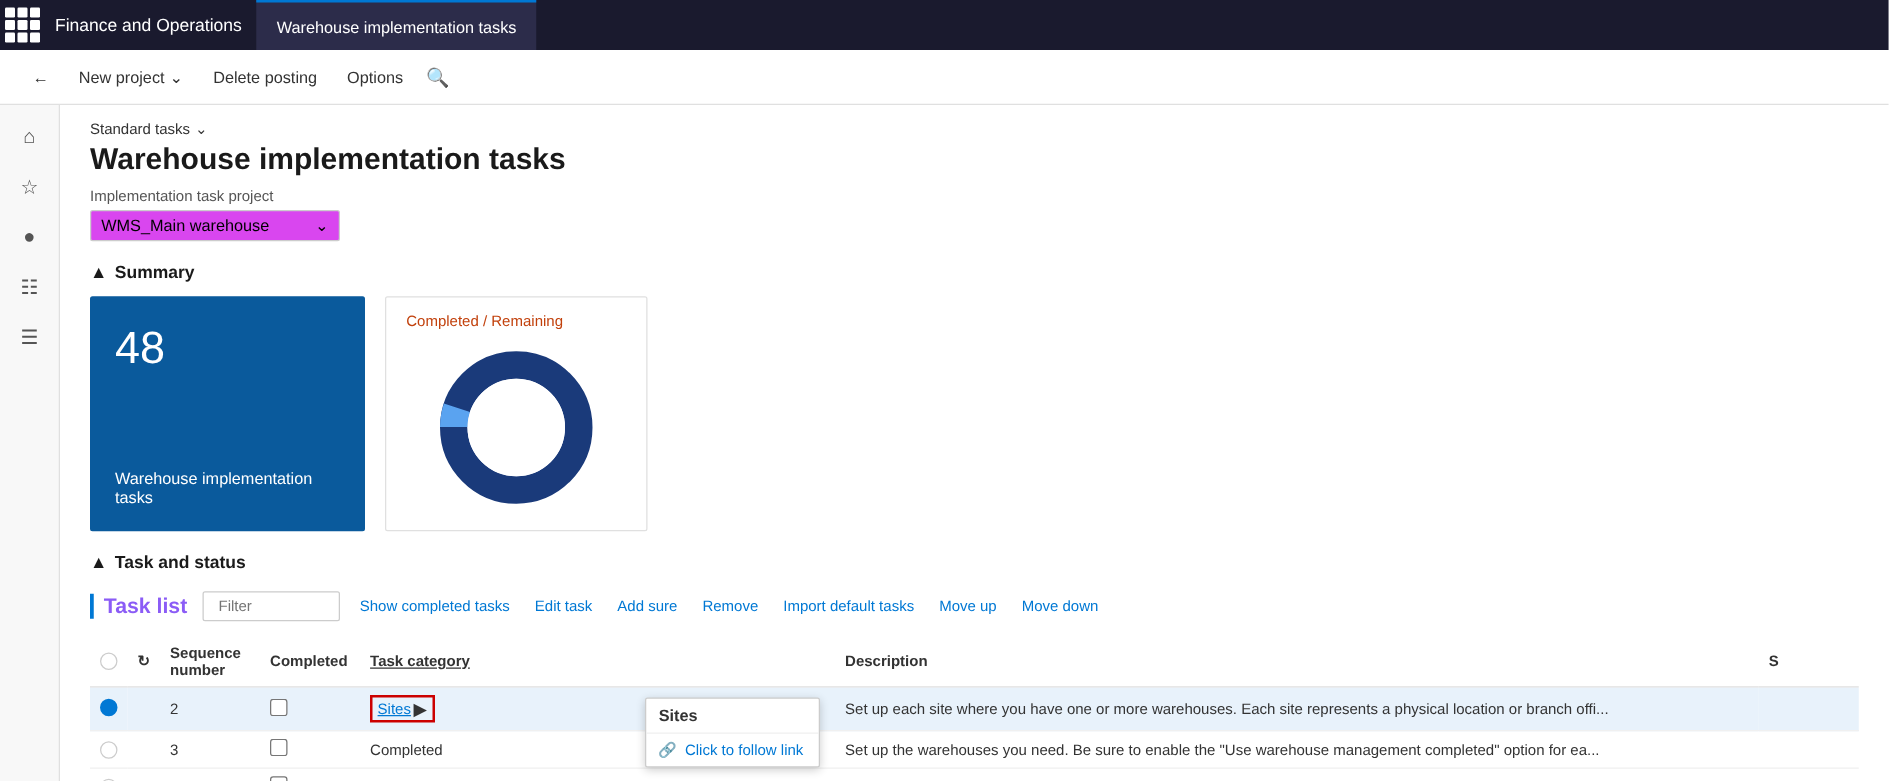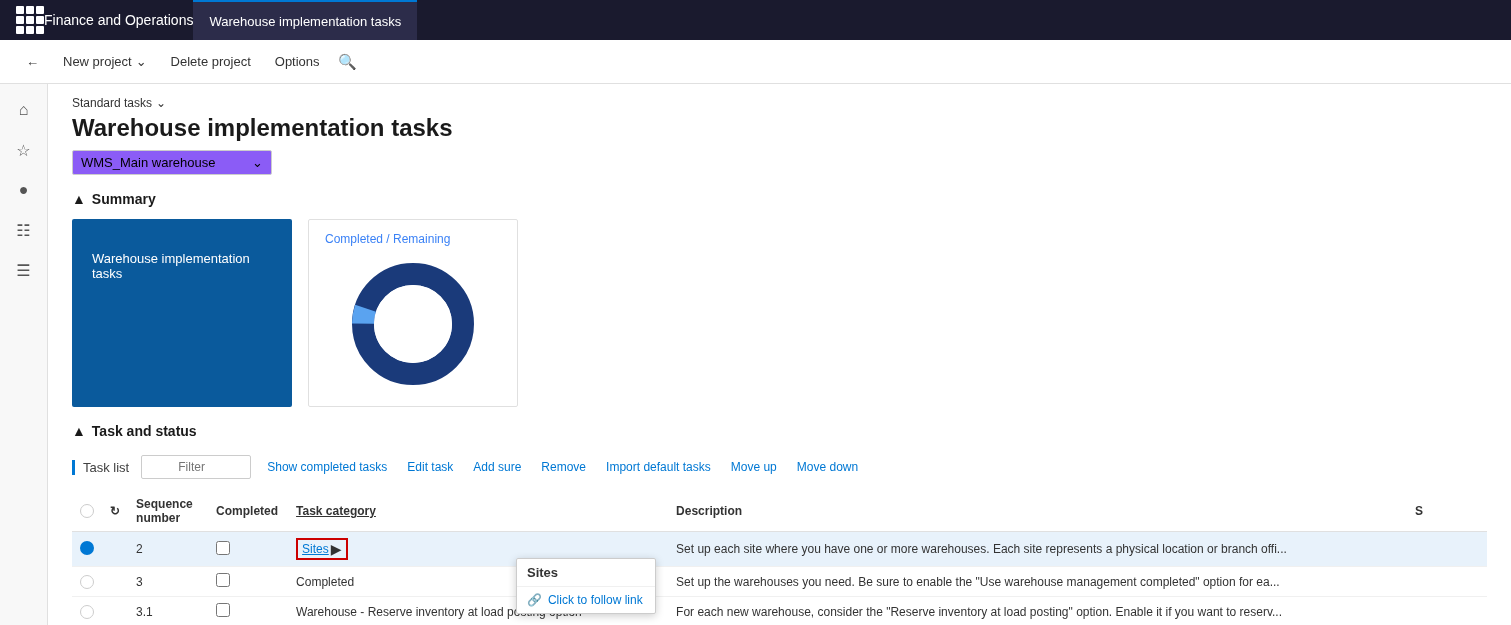--- a/index.html
+++ b/index.html
@@ -5,21 +5,22 @@
     * { margin: 0; padding: 0; box-sizing: border-box; }
     body { font-family: 'Segoe UI', sans-serif; font-size: 13px; background: #fff; overflow: hidden; }
 
     
     .top-bar {
       display: flex;
       align-items: center;
       background: #1a1a2e;
       color: #fff;
       height: 40px;
-      padding: 0 16px;
+      padding: 0 4px;
+      gap: 12px;
     }
     .top-bar-apps-icon {
       width: 28px; height: 28px;
       display: grid; grid-template-columns: repeat(3,8px); gap: 2px;
       cursor: pointer;
     }
     .top-bar-apps-icon span {
       background: #fff;
       border-radius: 1px;
     }
@@ -120,21 +121,21 @@
     .project-label {
       font-size: 12px;
       color: #555;
       margin-bottom: 4px;
     }
     .project-select {
       border: 1px solid #ccc;
       border-radius: 2px;
       padding: 4px 8px;
       font-size: 13px;
-      background: #8b5cf6;
+      background: #d946ef;
       cursor: pointer;
       display: flex;
       align-items: center;
       gap: 8px;
       width: 200px;
     }
 
     
     .section-header {
       display: flex;
@@ -177,21 +178,21 @@
       border-radius: 2px;
       width: 210px;
       min-height: 120px;
       padding: 12px 16px;
       display: flex;
       flex-direction: column;
       align-items: center;
     }
     .chart-title {
       font-size: 12px;
-      color: #3b82f6;
+      color: #c2410c;
       margin-bottom: 8px;
       align-self: flex-start;
     }
 
     
     .donut-wrapper {
       display: flex;
       justify-content: center;
       align-items: center;
     }
@@ -203,28 +204,28 @@
     .task-toolbar {
       display: flex;
       align-items: center;
       gap: 12px;
       margin-bottom: 8px;
       padding: 4px 0;
     }
     .task-tabs {
       border-left: 3px solid #0078d4;
       padding-left: 8px;
-      font-size: 13px;
-      font-weight: 400;
-      color: #404040;
+      font-size: 17px;
+      font-weight: 700;
+      color: #8b5cf6;
     }
     .filter-input {
       border: 1px solid #ccc;
       border-radius: 2px;
-      padding: 4px 8px 4px 36px;
+      padding: 4px 8px 4px 12px;
       font-size: 12px;
       width: 110px;
       position: relative;
     }
     .filter-wrap {
       position: relative;
       display: inline-flex;
       align-items: center;
     }
     .filter-icon {
@@ -372,21 +373,21 @@
 
 <div class="toolbar">
   <button class="toolbar-btn">
     <span>←</span>
   </button>
   <button class="toolbar-btn">
     <span>New project</span>
     <span>⌄</span>
   </button>
   <button class="toolbar-btn">
-    <span>Delete project</span>
+    <span>Delete posting</span>
   </button>
   <button class="toolbar-btn">
     <span>Options</span>
   </button>
   <button class="toolbar-search">🔍</button>
 </div>
 
 <div class="layout">
 
   <div class="sidebar">
@@ -399,33 +400,35 @@
 
   <div class="main">
 
     <div class="view-selector">
       <span>Standard tasks</span>
       <span>⌄</span>
     </div>
 
     <h1 class="page-title">Warehouse implementation tasks</h1>
 
+    <div class="project-label">Implementation task project</div>
     <div class="project-select">
       <span>WMS_Main warehouse</span>
       <span style="margin-left:auto;">⌄</span>
     </div>
 
     <div class="section-header">
       <span>▲</span>
       <span>Summary</span>
     </div>
 
     <div class="summary-row">
 
       <div class="summary-card-blue">
+        <div class="summary-card-number">48</div>
         <div class="summary-card-label">Warehouse implementation tasks</div>
       </div>
 
       <div class="summary-chart-card">
         <div class="chart-title">Completed / Remaining</div>
         <div class="donut-wrapper">
           <svg width="140" height="140" viewBox="0 0 140 140">
 
             <circle cx="70" cy="70" r="50" fill="none" stroke="#1a3a7a" stroke-width="22"></circle>
 

